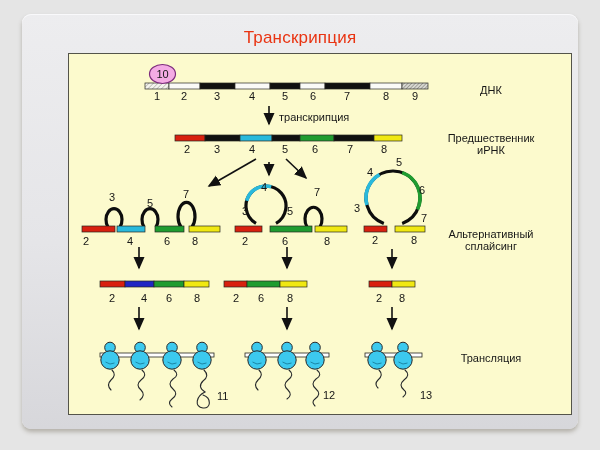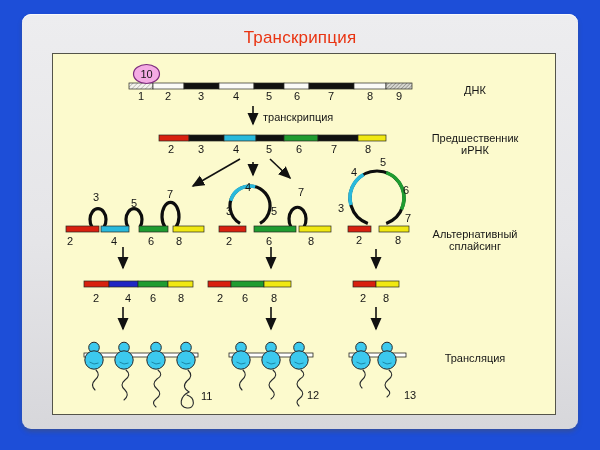--- a/index.html
+++ b/index.html
@@ -1,23 +1,23 @@
 <!DOCTYPE html>
 <html><head>
 <meta charset="utf-8">
 <style>
   html,body { margin:0; padding:0; }
-  .stage { position:relative; width:600px; height:450px; background:#1d4ed8; overflow:hidden;
+  .stage { position:relative; width:600px; height:450px; background:#e5e5e5; overflow:hidden;
            font-family:"Liberation Sans",sans-serif; }
   .slide { position:absolute; left:22px; top:14px; width:556px; height:415px; border-radius:9px;
            background:linear-gradient(180deg,#ededef 0%,#e5e5e8 55%,#d7d7db 100%);
            box-shadow:0 3px 4px rgba(90,80,60,.35), inset 0 1px 0 #f9f9fb; }
   .title { position:absolute; left:0; right:0; top:14px; text-align:center;
            font-size:17px; color:#e93412; letter-spacing:.2px; }
-  .diagram { position:absolute; left:30px; top:39px; width:502px; height:360px;
+  .diagram { position:absolute; left:46px; top:39px; width:502px; height:360px;
              background:#fcfacd; border:1px solid #54544a; box-sizing:content-box; }
   svg { display:block; width:502px; height:360px; }
   text { font-family:"Liberation Sans",sans-serif; font-size:11px; fill:#161616; }
   .num { text-anchor:middle; }
   .lbl { text-anchor:middle; }
   .start { text-anchor:start; }
   .f-red{fill:#d8200f}.f-cyan{fill:#29b9dc}.f-blue{fill:#2026c4}.f-green{fill:#1f9c30}
   .f-yellow{fill:#f0e812}.f-black{fill:#101010}.f-white{fill:#fbfbf7}
   .seg{stroke:#262620;stroke-width:.7}
   .loop{fill:none;stroke:#0d0d0d;stroke-width:3.2}

